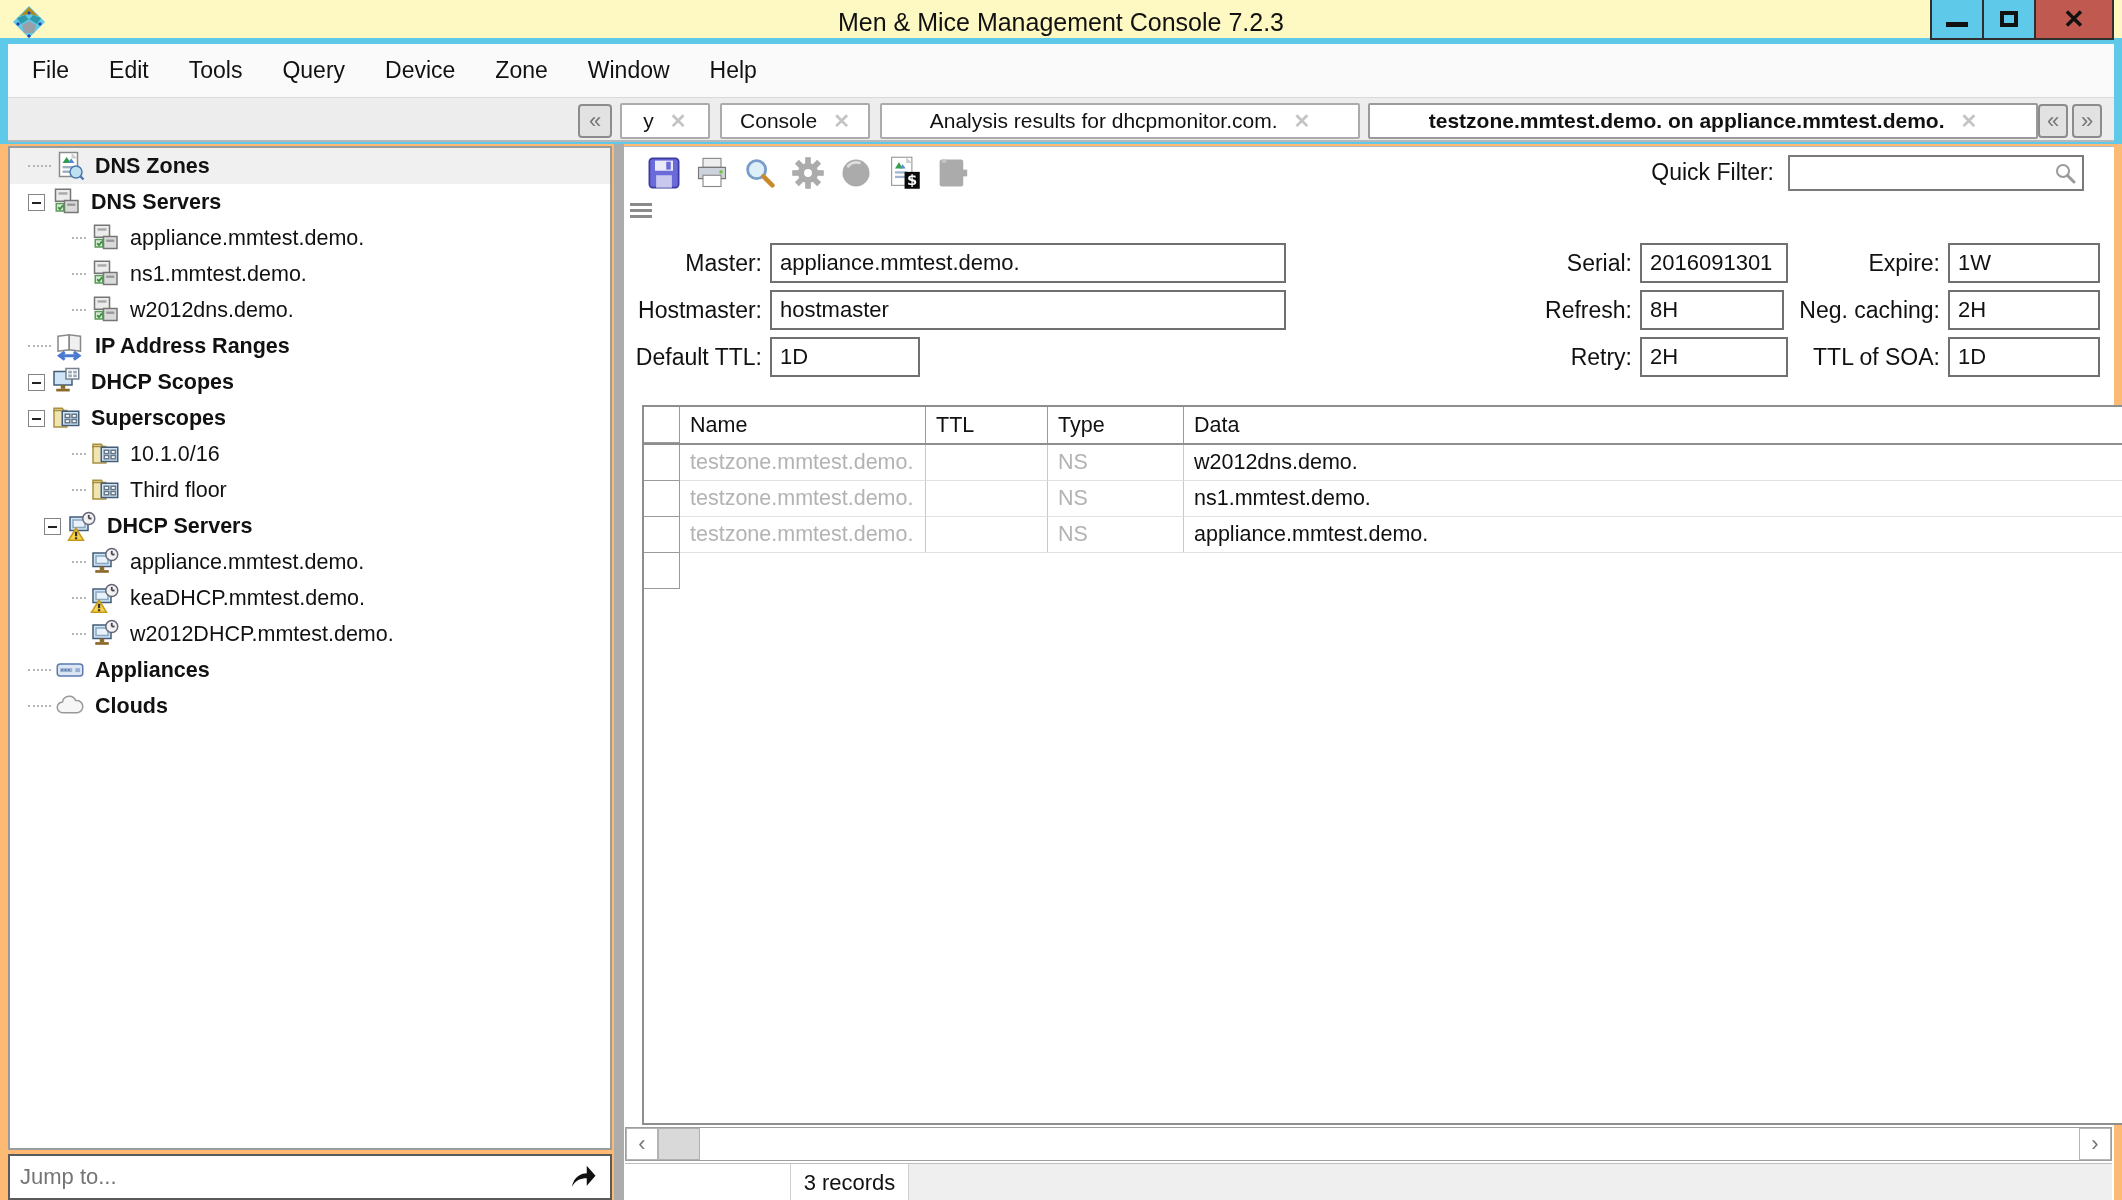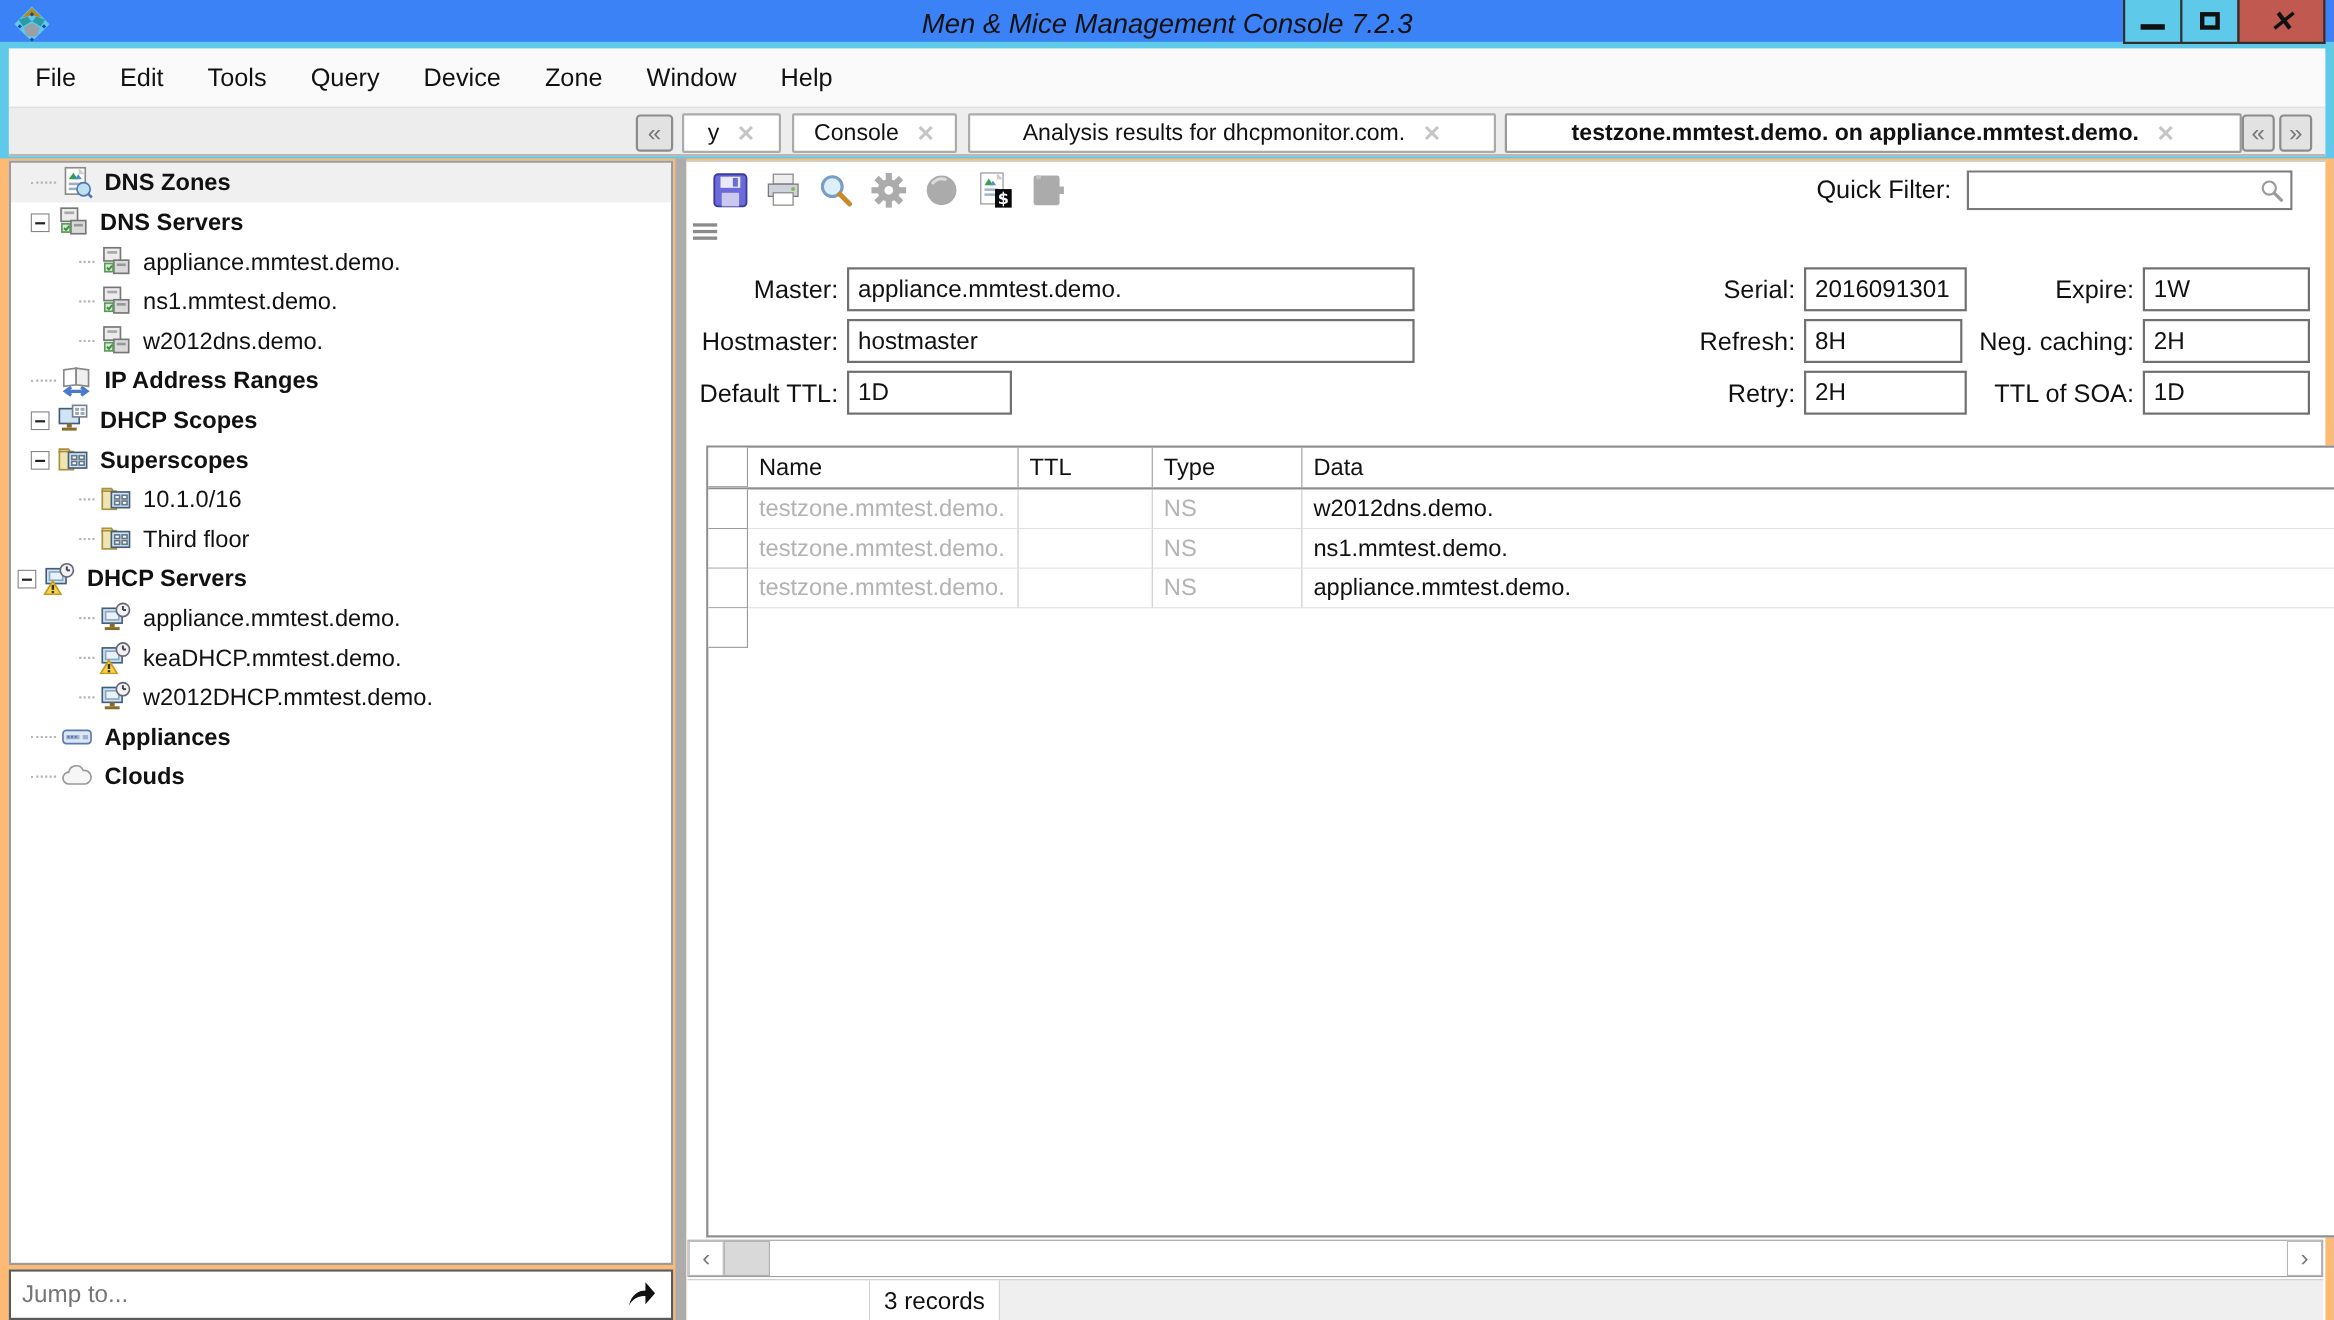--- a/index.html
+++ b/index.html
@@ -1,21 +1,21 @@
 <!DOCTYPE html>
 <html><head>
 <meta charset="utf-8">
 <style>
   * { box-sizing: border-box; margin: 0; padding: 0; }
   html,body { background:#9a9a9a; }
   body { font-family:"Liberation Sans", sans-serif; }
   .window { position:relative; width:2122px; height:1200px; background:#5ec9e8; overflow:hidden; }
 
   
-  .titlebar { position:absolute; left:0; top:0; width:100%; height:38px; background:#3b82f6;font-style:italic; }
+  .titlebar { position:absolute; left:0; top:0; width:100%; height:38px; background:#fef9c3; }
   .app-icon { position:absolute; left:12px; top:5px; width:34px; height:34px; }
   .title-text { position:absolute; left:0; top:0; width:100%; height:44px; text-align:center;
                 line-height:44px; font-size:25px; color:#111; }
   .win-controls { position:absolute; right:8px; top:0; display:flex; }
   .win-btn { width:54px; height:40px; border:2px solid #2f2f2f; border-top:none; background:#5ec9e8;
              display:flex; align-items:center; justify-content:center; margin-left:-2px;
              font-size:24px; font-weight:bold; color:#111; }
   .win-btn.close { width:80px; background:#c05a50; }
   .glyph-min { width:22px; height:5px; background:#111; margin-top:10px; }
   .glyph-max { width:18px; height:16px; border:4px solid #111; background:transparent; }
@@ -310,21 +310,21 @@
                 <path d="M2 3.5 h5.5 l1.5 2 H2 Z" fill="#e8d89a" stroke="#a89040"></path>
                 <rect x="2" y="5" width="8.5" height="11" fill="#f0e4b0" stroke="#a89040"></rect>
                 <rect x="7.5" y="5.5" width="11" height="9.5" fill="#cfe4f7" stroke="#445d77"></rect>
                 <rect x="9.5" y="7.5" width="3" height="2.2" fill="#fff" stroke="#678"></rect>
                 <rect x="14" y="7.5" width="3" height="2.2" fill="#fff" stroke="#678"></rect>
                 <rect x="9.5" y="11" width="3" height="2.2" fill="#fff" stroke="#678"></rect>
                 <rect x="14" y="11" width="3" height="2.2" fill="#fff" stroke="#678"></rect>
               </svg></span>
             <span class="lbl">Third floor</span>
           </div>
-          <div class="tree-row bold" style="padding-left: 6px;">
+          <div class="tree-row bold" style="padding-left: 34px;">
             <span class="expander"></span>
             <span class="tree-icon"><svg viewBox="0 0 20 20">
                 <rect x="2" y="4" width="12" height="9" fill="#cfe4f7" stroke="#445d77"></rect>
                 <rect x="4" y="6" width="8" height="5" fill="#e8f2fb" stroke="#8aa7c0"></rect>
                 <circle cx="14.5" cy="5" r="4" fill="#f2f2f2" stroke="#667"></circle>
                 <line x1="14.5" y1="5" x2="14.5" y2="2.6" stroke="#445" stroke-width="1.2"></line>
                 <line x1="14.5" y1="5" x2="16.4" y2="5" stroke="#445" stroke-width="1.2"></line>
                 <polygon points="6,11.5 11,19.5 1,19.5" fill="#f7d34a" stroke="#c89a1a"></polygon>
                 <rect x="5.3" y="13.8" width="1.5" height="3" fill="#333"></rect>
                 <rect x="5.3" y="17.5" width="1.5" height="1.3" fill="#333"></rect>

